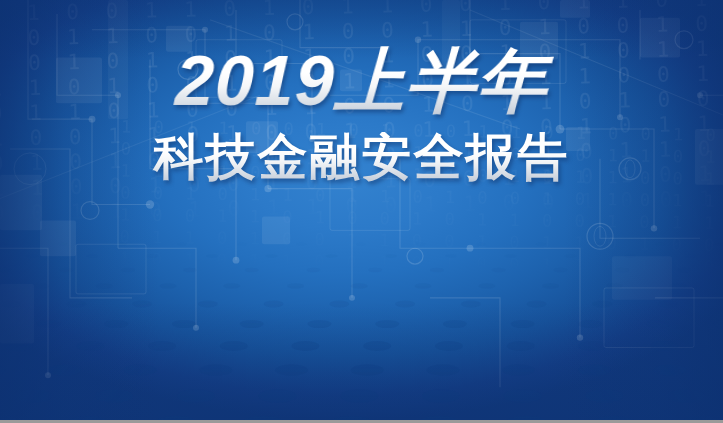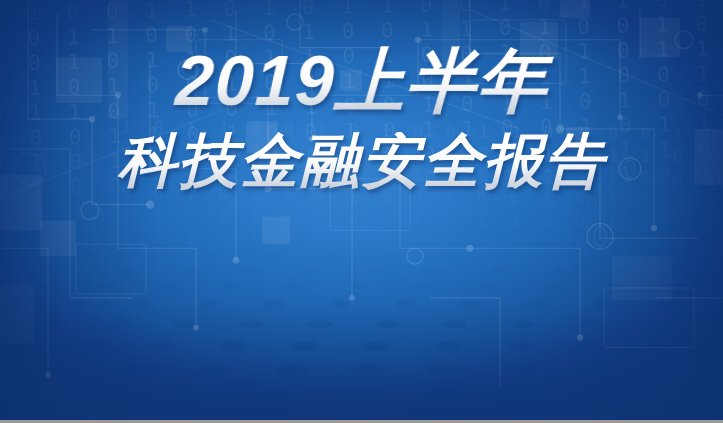--- a/index.html
+++ b/index.html
@@ -99,23 +99,22 @@
     filter:drop-shadow(2px 3px 2px rgba(10,38,88,.45));
   }
   .title-line-1{
     font-size:70px;
     letter-spacing:1px;
     font-style:italic;
     transform:skewX(-2deg);
     margin-bottom:16px;
   }
   .title-line-2{
-    font-size:59px;
+    font-size:50px;
     letter-spacing:2px;
-    font-style:italic;
   }
 </style>
 </head>
 <body>
 
 <div id="slide">
 
   <div class="bg-base"></div>
 
   <div class="binary">0 1 0 0 1 1 0 1 0 1 1 0 0 1 0 1 1 0 1 0 0 1 1 0 1 0 1 0 0 1 1 0 1

